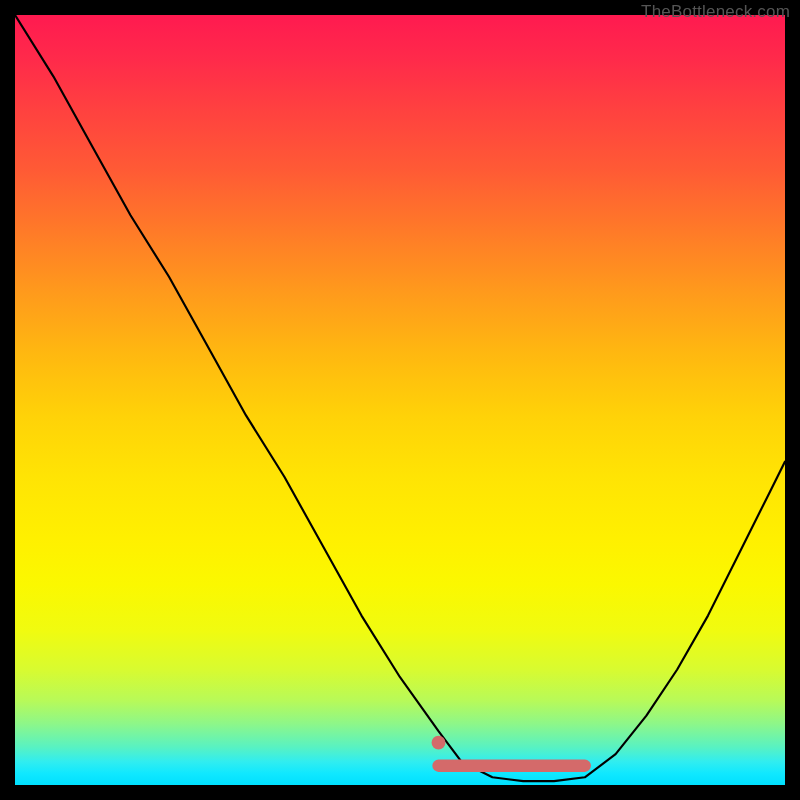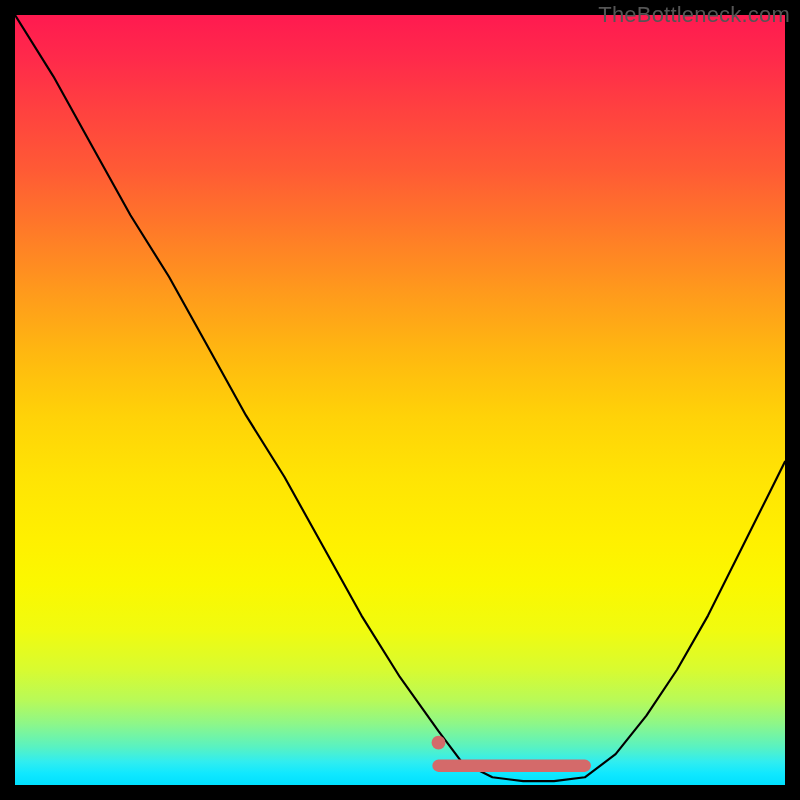--- a/index.html
+++ b/index.html
@@ -36,21 +36,21 @@
       #30edf0 97%,
       #10e8ff 98.5%,
       #00e0ff 100%
     );
   }
   .watermark {
     position: absolute;
     top: 2px;
     right: 10px;
     font-family: Arial, Helvetica, sans-serif;
-    font-size: 22px;
+    font-size: 17px;
     font-weight: 500;
     color: #555;
     letter-spacing: 0.2px;
     z-index: 10;
   }
   svg.curve {
     position: absolute;
     left: 0; top: 0;
     width: 770px; height: 770px;
     z-index: 3;

